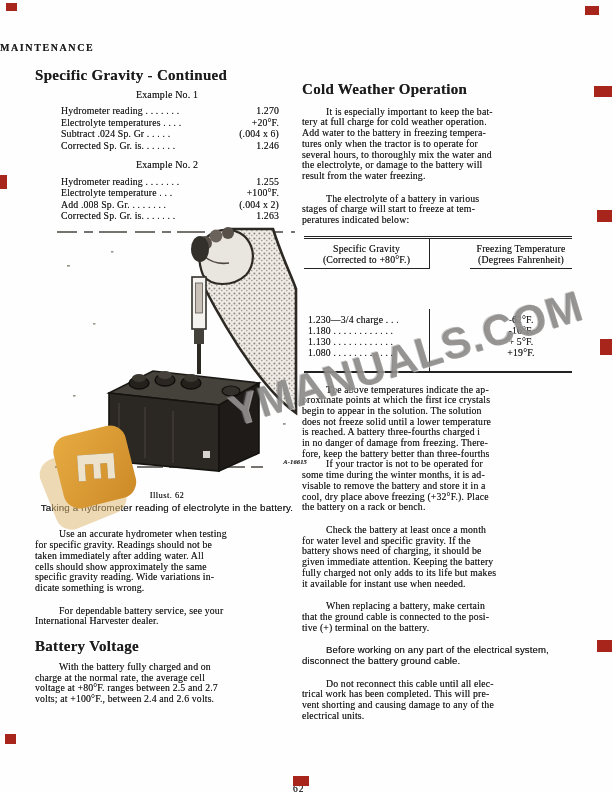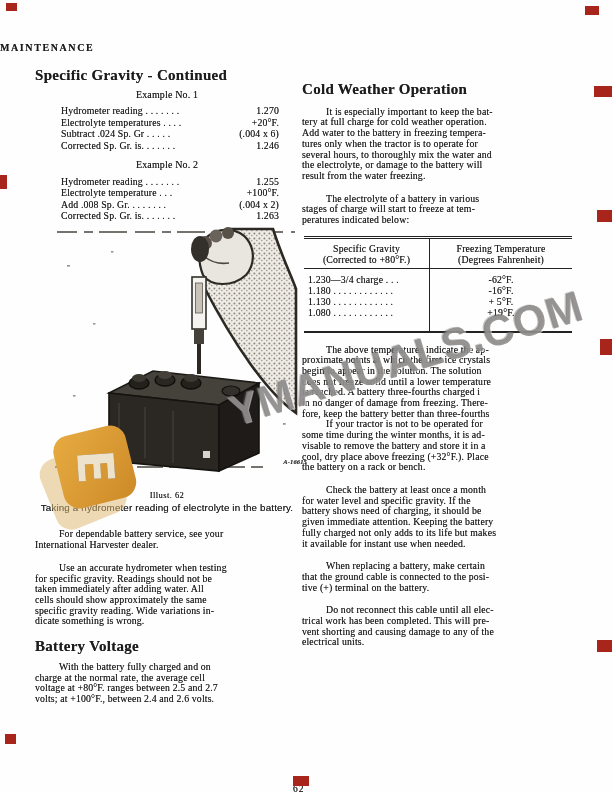--- a/index.html
+++ b/index.html
@@ -22,21 +22,21 @@
   .para{margin:0 0 12px 0;text-indent:24px;white-space:pre-line;}
   .sans{font-family:"Liberation Sans",sans-serif;font-size:9.6px;letter-spacing:.1px;}
   .illus-wrap{margin:6px 0 0 18px;position:relative;width:246px;}
   .photo-ref{position:absolute;right:-8px;bottom:8px;font-size:6.5px;font-style:italic;
     font-weight:bold;color:#3a3a3a;}
   .illus-label{text-align:center;font-family:Liberation Serif, serif;
     font-size:8.6px;margin-top:14px;letter-spacing:.4px;}
   .illus-caption{text-align:center;font-family:"Liberation Sans",sans-serif;
     font-size:9.8px;margin:2px 0 16px -4px;width:272px;}
   .freeze-table{margin:10px 0 12px 2px;width:268px;border-top:3px double #222;
-    border-bottom:2px solid #222;display:grid;grid-template-columns:126px 1fr;}
+    border-bottom:2px solid #222;display:grid;grid-template-columns:126px 1fr;gap:40px;}
   .ft-h1,.ft-h2{padding:4px 2px 3px 2px;text-align:center;white-space:pre-line;
     border-bottom:1.4px solid #222;line-height:11px;}
   .ft-h1{border-right:1.4px solid #222;}
   .ft-body1{border-right:1.4px solid #222;padding:5px 2px 6px 4px;line-height:11.2px;}
   .ft-body2{padding:5px 2px 12px 2px;text-align:center;line-height:11.2px;white-space:pre-line;}
   .pagenum{position:absolute;left:293px;top:784px;font-size:9.5px;letter-spacing:1px;}
   .wm-text{position:absolute;left:230px;top:389px;height:46px;line-height:46px;
     font-family:"Liberation Sans",sans-serif;font-weight:bold;font-size:43px;
     letter-spacing:1px;color:rgba(128,126,124,.78);
     text-shadow:1px 1px 0 rgba(255,255,255,.55), -1px -1px 0 rgba(90,90,90,.35);
@@ -153,28 +153,28 @@
         <ellipse cx="178" cy="164" rx="9" ry="5" fill="#33302b" stroke="#0f0e0c" stroke-width="1.2"></ellipse>
 
         <path d="M66,176 L66,228 M92,180 L92,231 M120,184 L120,236" stroke="#3e3a33" stroke-width="2" opacity=".8"></path>
         <rect x="150" y="224" width="7" height="7" fill="#d8d4cd"></rect>
       </svg>
       <span class="photo-ref">A-16615</span>
     </div>
     <div class="illus-label">Illust. 62</div>
     <div class="illus-caption">Taking a hydrometer reading of electrolyte in the battery.</div>
 
-    <div class="para">For dependable battery service, see your
-International Harvester dealer.</div>
     <div class="para">Use an accurate hydrometer when testing
 for specific gravity.  Readings should not be
 taken immediately after adding water.  All
 cells should show approximately the same
 specific gravity reading.  Wide variations in-
 dicate something is wrong.</div>
+    <div class="para">For dependable battery service, see your
+International Harvester dealer.</div>
 
     <div class="sec-head" style="margin:14px 0 10px 0;">Battery Voltage</div>
     <div class="para">With the battery fully charged and on
 charge at the normal rate, the average cell
 voltage at +80°F. ranges between 2.5 and 2.7
 volts; at +100°F., between 2.4 and 2.6 volts.</div>
   </div>
 
   <div class="col col-right">
     <div class="sec-head" style="margin-bottom:12px;">Cold Weather Operation</div>
@@ -218,20 +218,22 @@
 the battery on a rack or bench.</div>
     <div class="para">Check the battery at least once a month
 for water level and specific gravity.  If the
 battery shows need of charging, it should be
 given immediate attention.  Keeping the battery
 fully charged not only adds to its life but makes
 it available for instant use when needed.</div>
     <div class="para">When replacing a battery, make certain
 that the ground cable is connected to the posi-
 tive (+) terminal on the battery.</div>
+    <div class="para sans">Before working on any part of the electrical system,
+disconnect the battery ground cable.</div>
     <div class="para">Do not reconnect this cable until all elec-
 trical work has been completed.  This will pre-
 vent shorting and causing damage to any of the
 electrical units.</div>
   </div>
 
   <div class="wm-text">YMANUALS.COM</div>
   <div class="wm-logo">
     <div class="back"></div>
     <div class="front">

